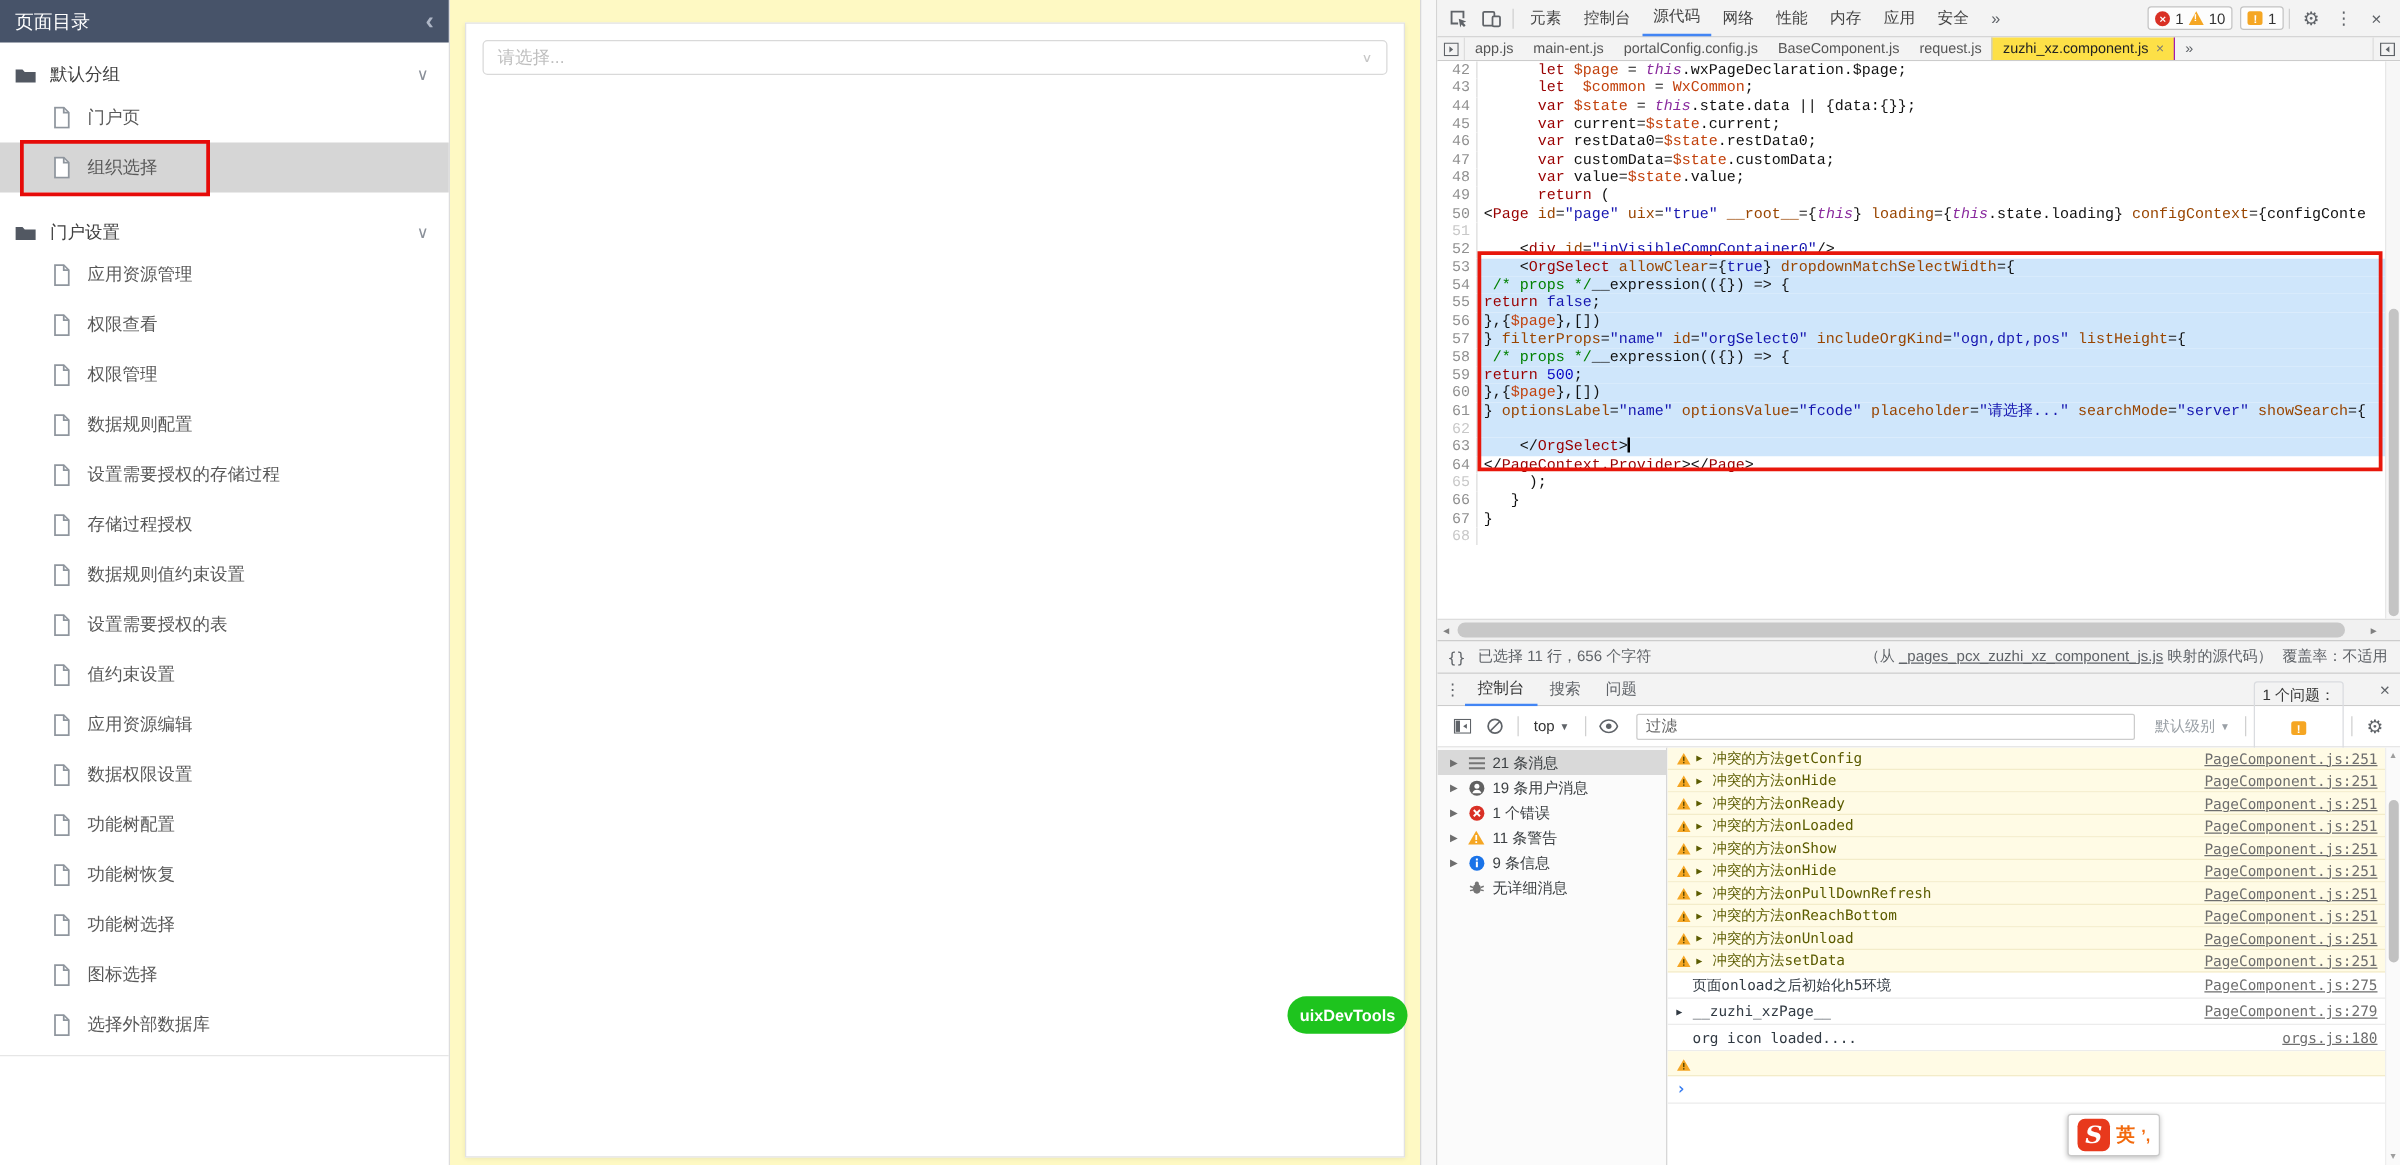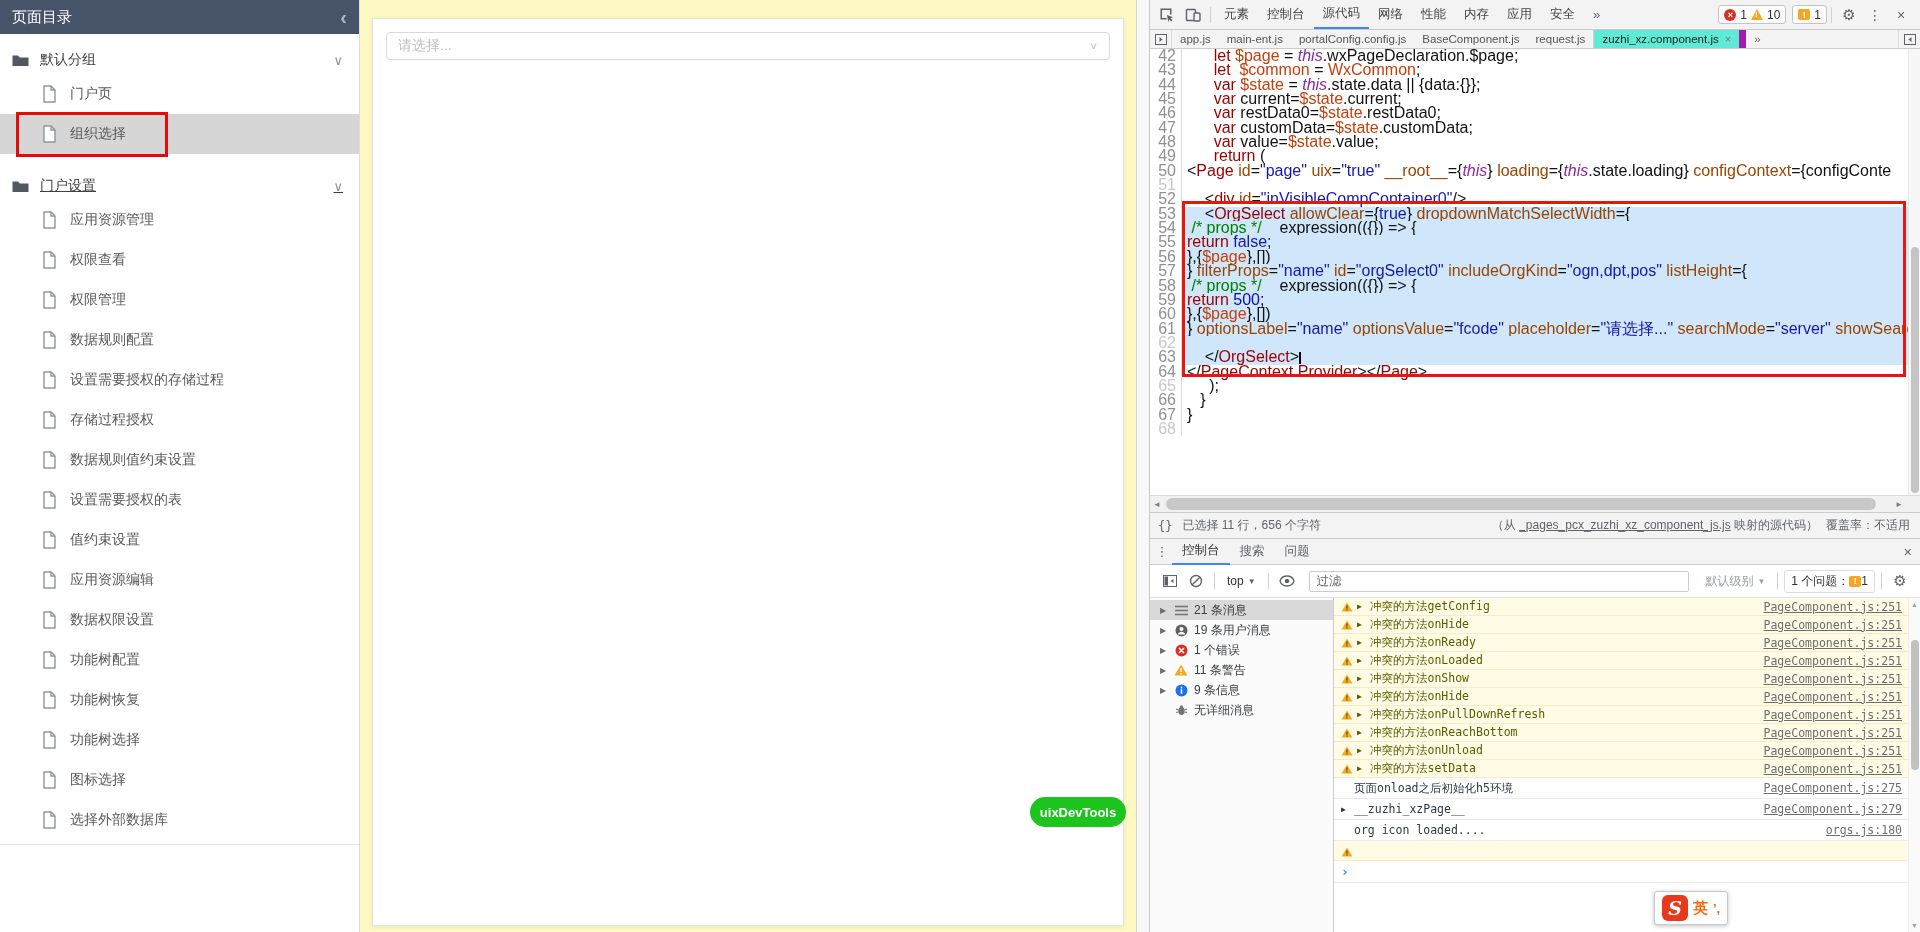--- a/index.html
+++ b/index.html
@@ -42,26 +42,26 @@
   .badge-pill { display:flex; align-items:center; gap:4px; border:1px solid #c3c3c3; border-radius:3px; background:#fdfdfd; padding:1px 5px; height:19px; cursor:pointer; margin-left:6px; font-size:12px; }
   .err-dot { width:12px; height:12px; border-radius:50%; background:#d93025; color:#fff; font-size:9px; display:flex; align-items:center; justify-content:center; font-weight:bold; }
   .warn-tri { width:0; height:0; border-left:6px solid transparent; border-right:6px solid transparent; border-bottom:11px solid #f5a623; position:relative; }
   .warn-tri i { position:absolute; left:-2px; top:1px; font-style:normal; color:#fff; font-size:8px; font-weight:bold; }
   .issue-ic { width:12px; height:11px; background:#f5a623; border-radius:2px; color:#fff; font-size:9px; font-weight:bold; display:flex; align-items:center; justify-content:center; }
   .toolbar-sp { flex:1; }
 
   .dt-filetabs { height:19px; flex:none; background:#f3f3f3; border-bottom:1px solid #ccc; display:flex; align-items:stretch; font-size:11.5px; color:#444; }
   .fticon { width:22px; display:flex; align-items:center; justify-content:center; color:#5f6368; border-right:1px solid #ddd; cursor:pointer; font-size:9px; }
   .ftab { display:flex; align-items:center; padding:0 8px; cursor:pointer; white-space:nowrap; gap:6px; color:#555; }
-  .ftab.active { background:#5eead4; border-left:1px solid #ccc; border-right:7px solid #a21caf; color:#222; }
+  .ftab.active { background:#fde047; border-left:1px solid #ccc; border-right:1px solid #a21caf; color:#222; }
   .ftab .x { color:#777; font-size:11px; }
   .ft-sp { flex:1; }
 
   
-  #code-area { height:446px; flex:none; position:relative; overflow:hidden; background:#fff; font-family:Liberation Sans, sans-serif; font-size:16px; }
+  #code-area { height:446px; flex:none; position:relative; overflow:hidden; background:#fff; font-family:Liberation Mono, monospace; font-size:12px; }
   .code-row { display:flex; height:14.35px; line-height:14.4px; white-space:pre; }
   .ln { width:32px; flex:none; text-align:right; padding-right:5px; color:#909090; border-right:1px solid #dcdcdc; background:#fff; }
   .ln.dim { color:#c8c8c8; }
   .cl { flex:1; padding-left:5px; }
   .sel .cl { background:#cfe6fb; }
   .tok-k { color:#990000; } .tok-tg { color:#990000; }
   .tok-v { color:#c2410c; } .tok-s { color:#1616b0; } .tok-num { color:#0909c6; }
   .tok-a { color:#994500; } .tok-c { color:#008000; }
   .tok-th { color:#8a2b9e; font-style:italic;margin-top:28px; }
   .tok-p { color:#111; }
@@ -88,21 +88,21 @@
   .dtab.active { color:#333; border-bottom:2px solid #4285f4; }
   .d-sp { flex:1; }
   .dclose { color:#5f6368; font-size:14px; cursor:pointer; }
 
   .dt-contoolbar { height:33px; flex:none; background:#fff; border-bottom:1px solid #e0e0e0; display:flex; align-items:center; padding:0 8px; gap:2px; }
   .cticon { width:24px; height:24px; display:flex; align-items:center; justify-content:center; color:#5f6368; cursor:pointer; }
   .ctx-sel { display:flex; align-items:center; gap:4px; color:#333; padding:0 6px; cursor:pointer; white-space:nowrap; }
   .ctx-sel .car { font-size:8px; color:#5f6368; }
   #filter-box { flex:1; height:21px; border:1px solid #ccc; border-radius:2px; margin:0 8px; display:flex; align-items:center; padding:0 7px; color:#666; font-size:12.5px; background:#fff; }
   .lvl-sel { color:#9aa0a6; display:flex; align-items:center; gap:4px; padding:0 6px; cursor:pointer; white-space:nowrap; }
-  .issues-btn { display:flex; align-items:center; gap:0; border:1px solid #dadce0; border-radius:3px; padding:2px 6px; cursor:pointer; white-space:nowrap; color:#333; }
+  .issues-btn { display:flex; align-items:center; gap:12px; border:1px solid #dadce0; border-radius:3px; padding:2px 6px; cursor:pointer; white-space:nowrap; color:#333;flex-direction:column; }
 
   #console-body { flex:1; display:flex; position:relative; overflow:hidden; }
   #console-sidebar { width:184px; flex:none; border-right:1px solid #ccc; background:#fbfbfb; padding-top:2px; }
   .cs-row { height:20px; display:flex; align-items:center; gap:6px; padding-left:10px; font-size:12px; color:#3c4043; cursor:pointer; white-space:nowrap; }
   .cs-row.selected { background:#d9d9d9; }
   .cs-exp { width:8px; color:#6e6e6e; font-size:8px; }
   .cs-ic { width:14px; display:flex; justify-content:center; }
 
   #console-msgs { flex:1; overflow:hidden; font-family:"DejaVu Sans Mono","Liberation Mono",monospace; font-size:11.5px; background:#fff; padding-right:12px; }
   .msg { display:flex; align-items:center; gap:4px; padding:0 6px 0 7px; border-bottom:1px solid #ececec; }
@@ -164,21 +164,21 @@
         <div class="tree-item selected">
           <div class="red-box"></div>
           <span>
             <svg width="15" height="18" viewBox="0 0 15 18">
               <path d="M2 1h7l4 4v12H2z" fill="#fff" stroke="#8f969e" stroke-width="1.4"></path>
               <path d="M9 1v4h4" fill="none" stroke="#8f969e" stroke-width="1.4"></path>
             </svg>
           </span>
           <span>组织选择</span>
         </div>
-        <div class="tree-group-header" style="margin-top: 18px; text-decoration: underline;">
+        <div class="tree-group-header" style="margin-top: 18px;">
           <span>
             <svg width="17" height="13" viewBox="0 0 17 13">
               <path d="M0.5 1.5h5.5l1.8 2h8.7v8.5h-16z" fill="#525862"></path>
             </svg>
           </span>
           <span>门户设置</span>
           <span class="sp"></span>
           <span class="gchev">∨</span>
         </div>
         <div class="tree-item">

